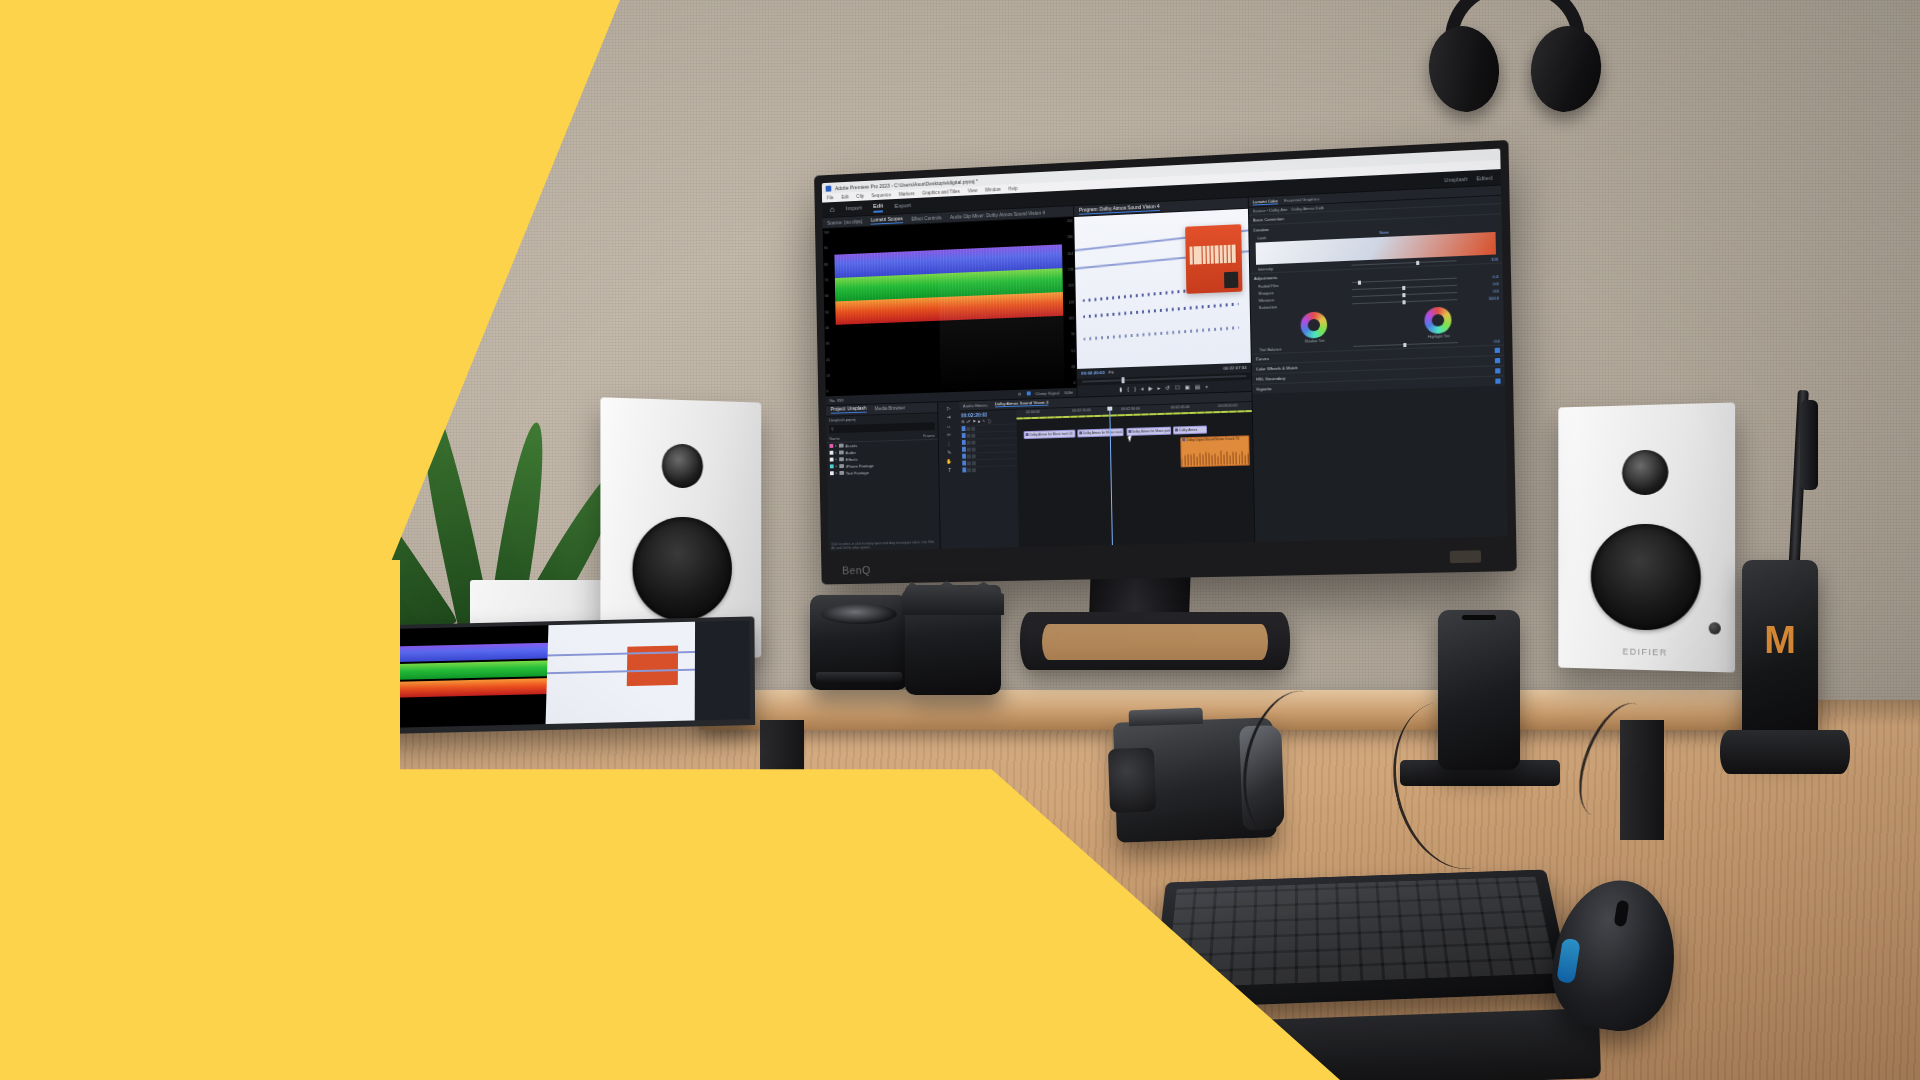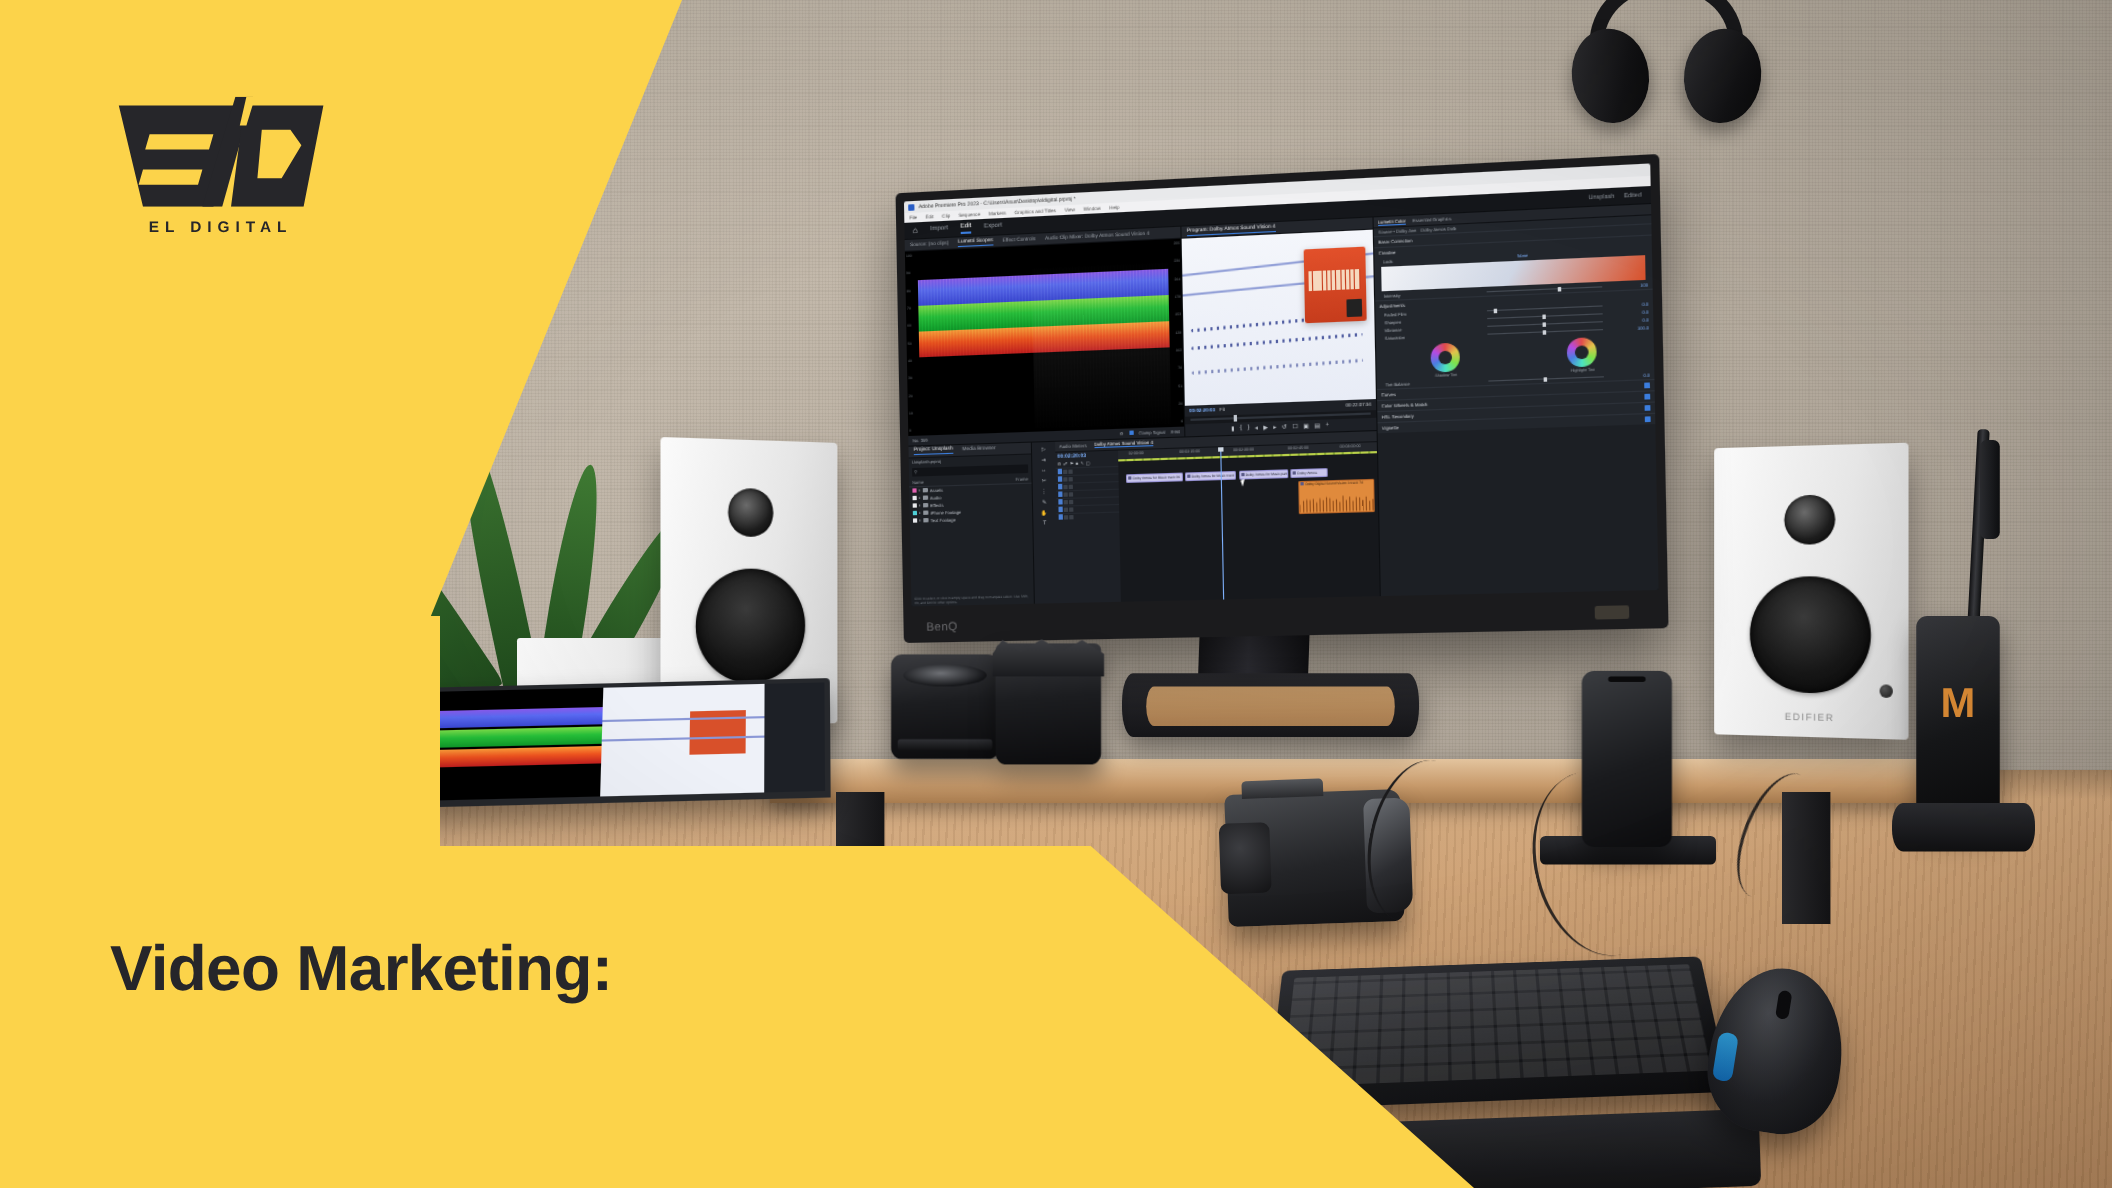--- a/index.html
+++ b/index.html
@@ -994,34 +994,17 @@
     </div>
 
     <div class="photo-vig"></div>
   </div>
 
   <div class="yellow-left-fill"></div>
   <div class="yellow-top"></div>
   <div class="yellow-bridge"></div>
   <div class="yellow-bottom"></div>
 
-  <div class="logo">
-    <svg class="logo-mark" viewBox="0 0 205 100">
-
-      <path d="M10 8 L118 8 L96 100 L32 100 Z
-               M38 34 L96 34 L92 48 L34 48 Z
-               M32 66 L86 66 L82 80 L28 80 Z" fill="#26262A" fill-rule="evenodd"></path>
-
-      <path d="M116 0 L132 0 L104 100 L86 100 Z" fill="#26262A"></path>
-
-      <path d="M124 8 L196 8 L178 100 L112 100 Z
-               M140 30 L166 30 L176 44 L158 74 L136 74 Z" fill="#26262A" fill-rule="evenodd"></path>
-
-      <path d="M126 0 L134 0 L126 26 L120 26 Z" fill="#FCD34A"></path>
-    </svg>
-    <div class="logo-text">EL DIGITAL</div>
+
+  <div class="headline">
   </div>
 
-  <div class="headline">
-    <span class="l1">Video Marketing:</span>
-  </div>
-
 </div>
 
 </body></html>

